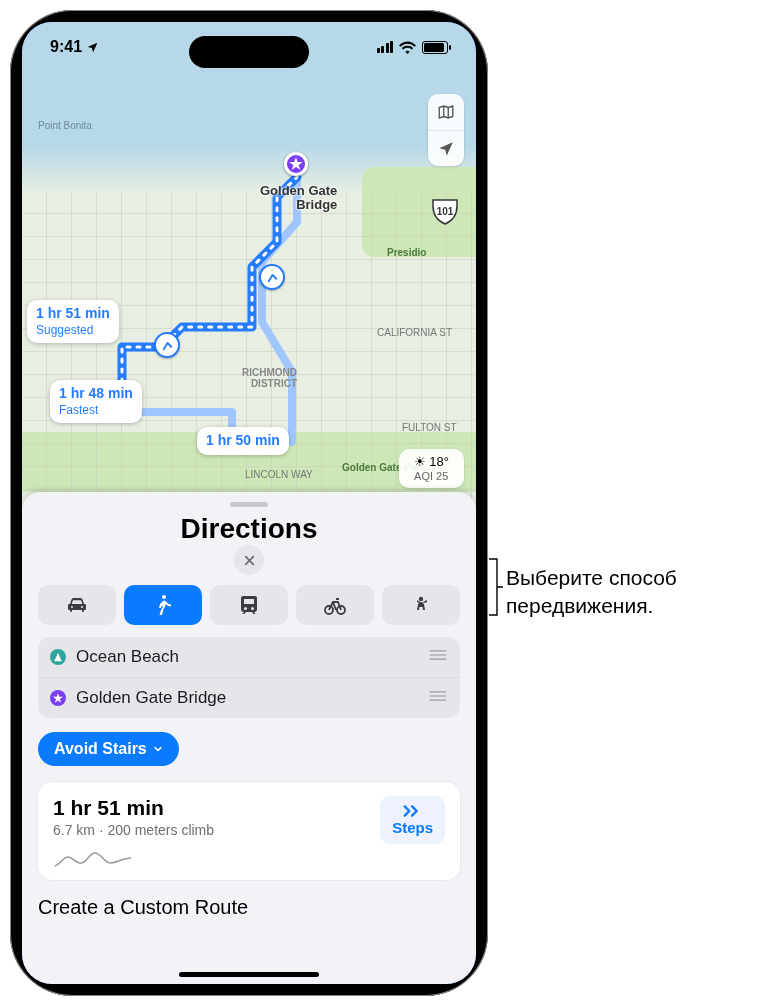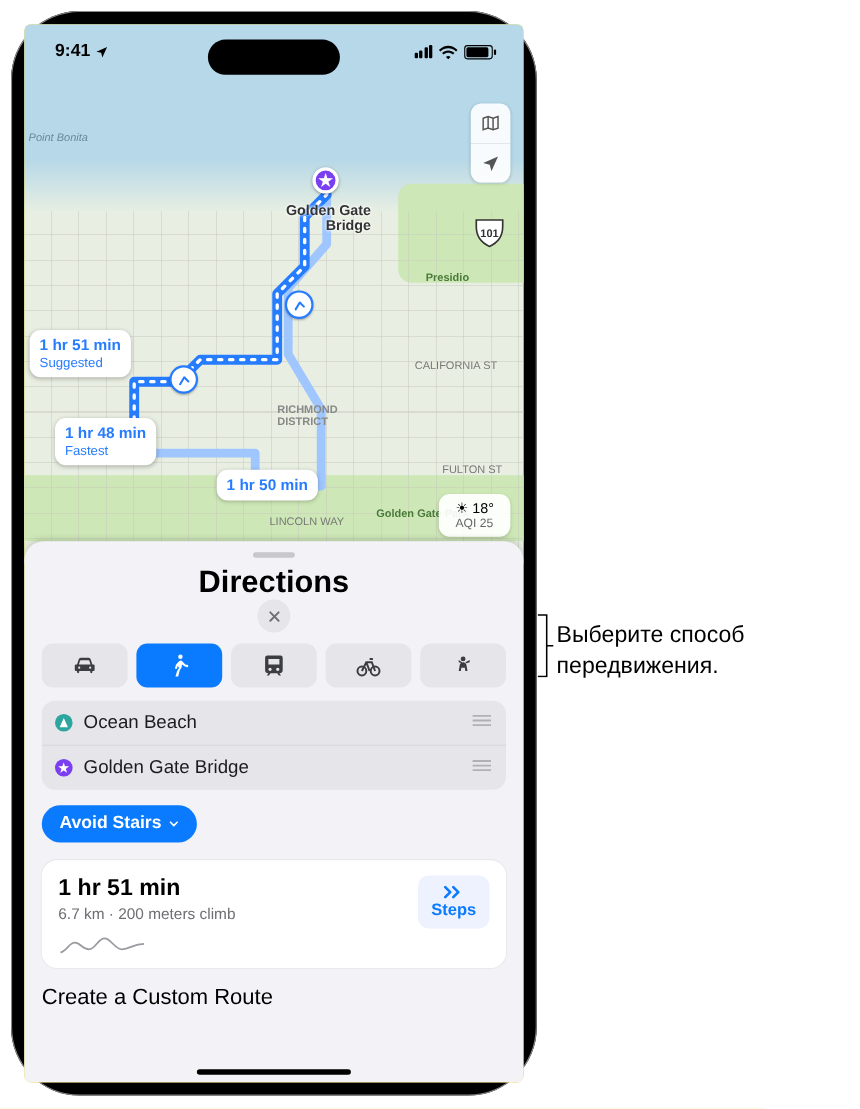--- a/index.html
+++ b/index.html
@@ -18,24 +18,24 @@
     width: 478px;
     height: 986px;
     border-radius: 62px;
     background: #000;
     padding: 12px;
     box-shadow: 0 0 0 1px #888 inset;
   }
   .screen {
     width: 100%;
     height: 100%;
-    border-radius: 6px;
+    border-radius: 30px;
     overflow: hidden;
     position: relative;
-    background: #fde047;
+    background: #3b82f6;
   }
   .notch {
     position: absolute;
     top: 14px;
     left: 50%;
     transform: translateX(-50%);
     width: 120px;
     height: 32px;
     background: #000;
     border-radius: 20px;
@@ -208,22 +208,22 @@
       <div class="streets"></div>
 
       <svg class="route-svg" viewBox="0 0 454 490">
 
         <path d="M100 390 L210 390 L210 420 L270 420 L270 350 L240 300 L240 240 L275 200 L275 155" stroke="#9fc6ff" stroke-width="8" fill="none" stroke-linecap="round" stroke-linejoin="round"></path>
 
         <path d="M100 390 L100 325 L140 325 L160 305 L230 305 L230 245 L255 220 L255 175 L275 155" stroke="#267cff" stroke-width="9" fill="none" stroke-linecap="round" stroke-linejoin="round"></path>
         <path d="M100 390 L100 325 L140 325 L160 305 L230 305 L230 245 L255 220 L255 175 L275 155" stroke="#fff" stroke-width="3" fill="none" stroke-dasharray="3 7" stroke-linecap="round"></path>
       </svg>
 
-      <div class="road-label" style="left:4px; top:98px; font-style:italic; color:#6a8a9a;">Point Bonita</div>
-      <div class="road-label" style="left:230px; top:345px; font-weight:700; color:#888; white-space:pre; text-align:left;">RICHMOND
+      <div class="road-label" style="left:16px; top:98px; color:#6a8a9a;">Point Bonita</div>
+      <div class="road-label" style="left:220px; top:345px; font-weight:700; color:#888; white-space:pre; text-align:right;">RICHMOND
 DISTRICT</div>
       <div class="road-label" style="left:365px; top:225px; color:#4a7a3a; font-weight:600;">Presidio</div>
       <div class="road-label" style="left:320px; top:440px; color:#4a7a3a; font-weight:600;">Golden Gate Park</div>
       <div class="road-label" style="left:355px; top:305px;">CALIFORNIA ST</div>
       <div class="road-label" style="left:380px; top:400px;">FULTON ST</div>
       <div class="road-label" style="left:210px; top:447px;padding-left:13px;">LINCOLN WAY</div>
 
       <div class="hwy-shield" style="left:408px; top:175px;">
         <svg viewBox="0 0 30 30">
             <path d="M3 3 h24 v6 c0 10 -5 15 -12 18 c-7 -3 -12 -8 -12 -18z" fill="#fff" stroke="#333" stroke-width="1.5"></path>

